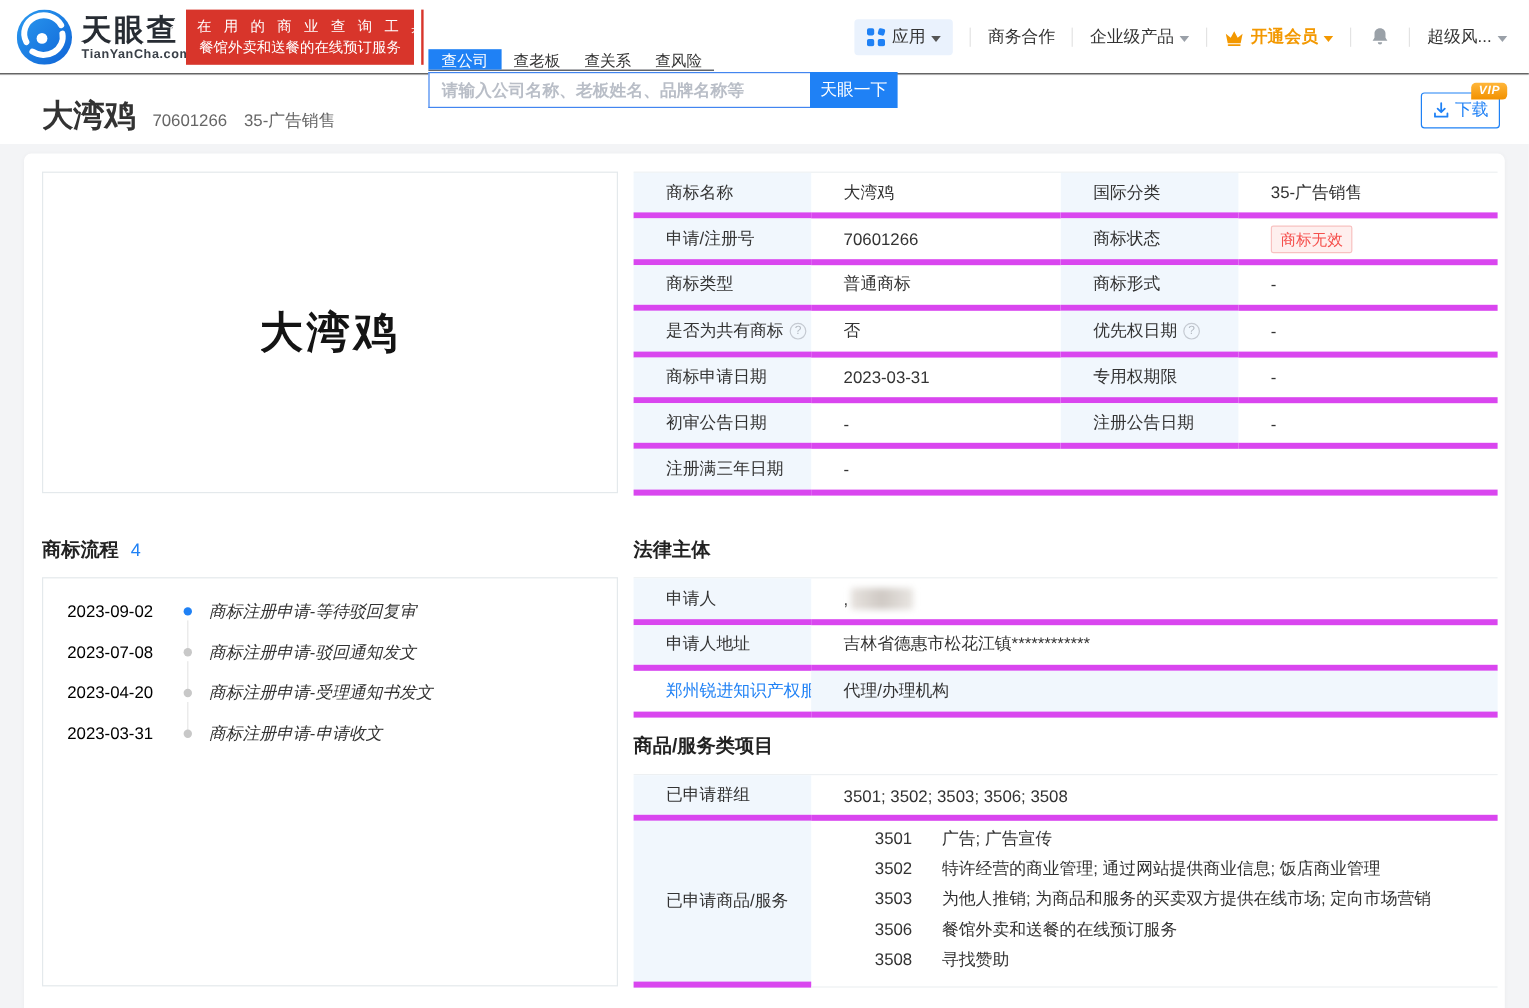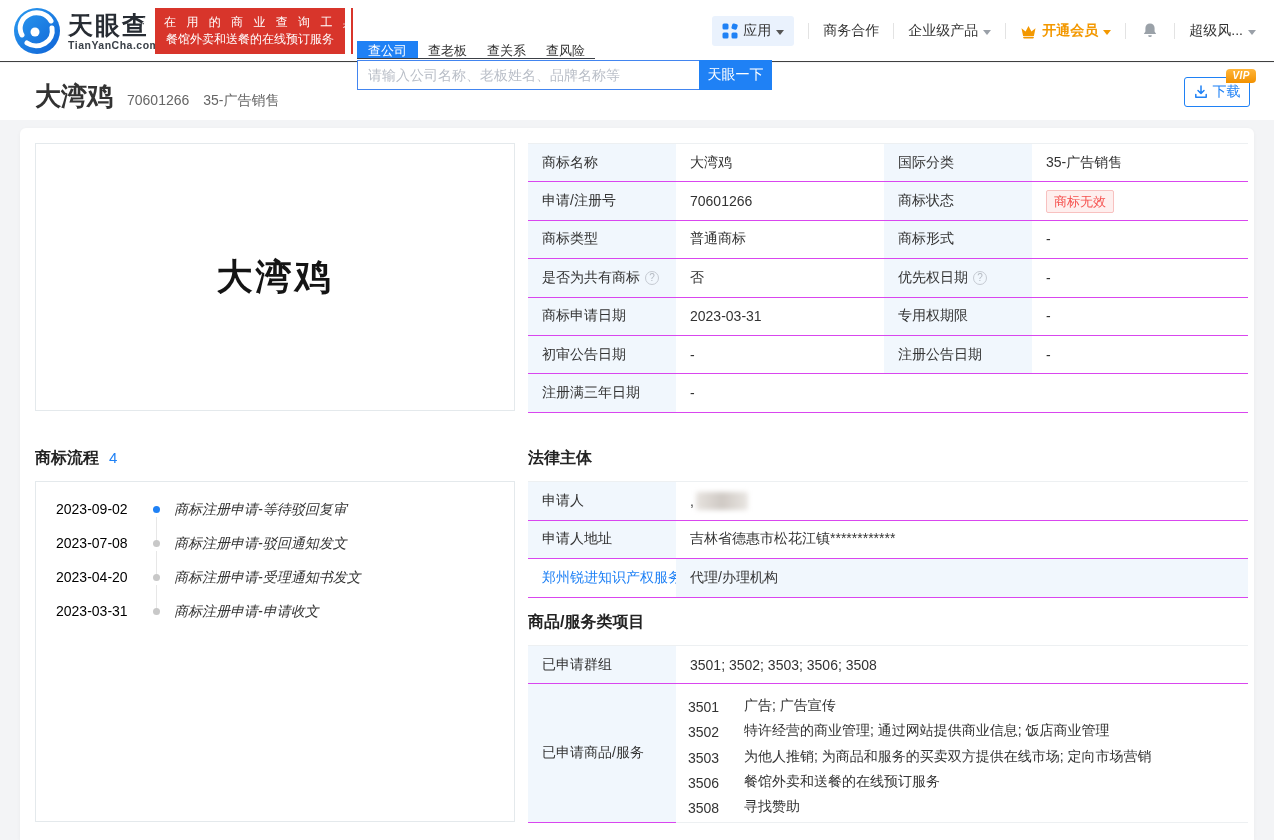--- a/index.html
+++ b/index.html
@@ -15,21 +15,21 @@
   .promo { position:absolute; left:155px; top:8px; width:190px; height:46px; background:#d8352b; color:#fff; display:flex; flex-direction:column; justify-content:center; align-items:center; }
   .promo-l1 { font-size:12px; letter-spacing:3.5px; line-height:17px; white-space:nowrap; }
   .promo-l2 { font-size:12px; line-height:17px; white-space:nowrap; }
   .promo-bar { position:absolute; left:351px; top:8px; width:2px; height:46px; background:#d8352b; }
 
   .search-block { position:absolute; left:357px; top:0;margin-top:41px; }
   .tabs { display:flex; height:18px; width:max-content; border-bottom:1px solid #3c4046; }
   .tab { font-size:13px; line-height:19px; padding:0 10px; color:#333; cursor:pointer; white-space:nowrap; }
   .tab.active { background:#1f81f5; color:#fff; padding:0 11px; }
   .search-row { display:flex; margin-top:1px; }
-  .search-input { width:342px; height:30px; border:1px solid #4285f0; border-right:none; outline:none; padding:0 10px; font-size:14px; color:#333; font-family:inherit; }
+  .search-input { width:318px; height:30px; border:1px solid #4285f0; border-right:none; outline:none; padding:0 10px; font-size:14px; color:#333; font-family:inherit;font-weight:bold; }
   .search-input::placeholder { color:#b9bec7; }
   .search-btn { width:73px; height:30px; background:#1f81f5; color:#fff; border:none; font-size:14px; cursor:pointer; font-family:inherit; }
 
   .rnav { position:absolute; right:18px; top:0; height:62px; display:flex; align-items:center; gap:14px; }
   .rnav .sep { width:1px; height:16px; background:#e3e3e3; }
   .rnav-item { display:flex; align-items:center; gap:5px; font-size:14px; color:#333; cursor:pointer; white-space:nowrap; }
   .apps-pill { background:#eaf2fd; border-radius:3px; padding:6px 10px; }
   .caret { width:0; height:0; border-left:4px solid transparent; border-right:4px solid transparent; border-top:5px solid #555; margin-top:2px; }
   .caret.gray { border-top-color:#9aa0a8; }
   .caret.orange { border-top-color:#f39800; }
@@ -43,21 +43,21 @@
   .dl-btn { position:absolute; right:24px; top:14px; width:66px; height:30px; border:1px solid #1f81f5; border-radius:3px; background:#fff; color:#1f81f5; font-size:14px; display:flex; align-items:center; justify-content:center; gap:5px; cursor:pointer; font-family:inherit; }
   .vip-tag { position:absolute; top:-9px; right:-7px; background:linear-gradient(180deg,#ffb63a,#f29100); color:#fff; font-size:10px; font-style:italic; font-weight:700; padding:1px 6px 2px 6px; border-radius:4px 4px 4px 0; letter-spacing:.5px; }
 
   
   .card { position:absolute; left:20px; top:128px; width:1234px; height:712px; background:#fff; border-radius:6px 6px 0 0; box-shadow:0 1px 4px rgba(0,0,0,.04); }
 
   .tm-box { position:absolute; left:15px; top:15px; width:480px; height:268px; border:1px solid #e4e9ec; display:flex; align-items:center; justify-content:center; }
   .tm-text { font-size:36px; font-weight:700; color:#141414; letter-spacing:3px; }
 
   .grid { position:absolute; font-size:14px; color:#333; border-top:1px solid #edf0f2; }
-  .cell { display:flex; align-items:center; padding:0 14px; border-bottom:1px solid #d946ef; overflow:hidden; white-space:nowrap; }
+  .cell { display:flex; align-items:center; padding:0 27px; border-bottom:5px solid #d946ef; overflow:hidden; white-space:nowrap; }
   .cell.lab { background:#f1f7fd; }
   .info-grid { left:508px; top:15px; width:720px; display:grid; grid-template-columns:148px 208px 148px 216px; grid-auto-rows:38.4px; }
   .help { display:inline-flex; align-items:center; justify-content:center; width:14px; height:14px; border:1px solid #c5cad2; border-radius:50%; color:#b4bac2; font-size:10px; margin-left:5px; flex:0 0 auto; }
   .help::before { content:"?"; }
   .status-badge { display:inline-block; padding:2px 7px; font-size:13px; color:#f5504d; background:#feefee; border:1px solid #f8c1c0; border-radius:2px; line-height:17px; }
 
   .sec-head { position:absolute; font-size:16px; color:#222; font-weight:600; display:flex; align-items:baseline; gap:10px; }
   .sec-count { color:#1f81f5; font-weight:400; font-size:15px; }
 
   .flow-box { position:absolute; left:15px; top:353px; width:480px; height:341px; border:1px solid #e4e9ec; padding:17px 0 0 20px; }
@@ -70,21 +70,21 @@
   .ttext { font-size:14px; color:#333; line-height:20px;font-style:italic; }
 
   .legal-grid { left:508px; top:353px; width:720px; display:grid; grid-template-columns:148px 572px; grid-auto-rows:38.6px; }
   .link { color:#1f81f5; cursor:pointer; }
   .redact { display:inline-block; width:52px; height:18px; margin-left:2px; background:linear-gradient(90deg,#e7e3df,#cfc9c4,#e9e6e2); filter:blur(2.5px); border-radius:2px; vertical-align:middle; }
 
   .goods-grid { left:508px; top:517px; width:720px; display:grid; grid-template-columns:148px 572px; }
   .r1 { height:38px; }
   .r2 { height:139px; }
   .svc-cell { display:flex; flex-direction:column; justify-content:center; padding:6px 12px; border-bottom:1px solid #edf0f2; }
-  .svc-line { display:flex; height:25.4px; align-items:flex-end; }
+  .svc-line { display:flex; height:25.4px; align-items:flex-start;margin-left:41px; }
   .svc-code { width:56px; flex:0 0 auto; }
 
   svg { display:block; }
 </style>
 </head>
 <body>
 
 <div class="topbar">
 
   <div class="logo">

